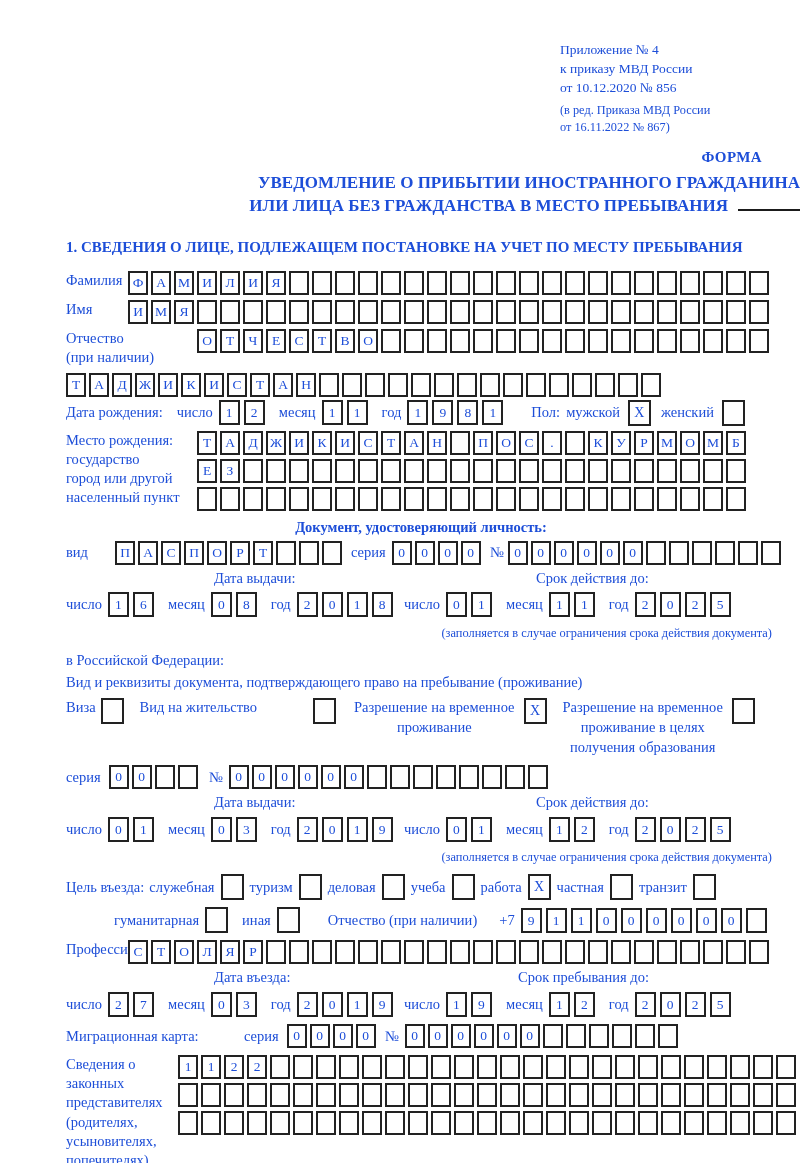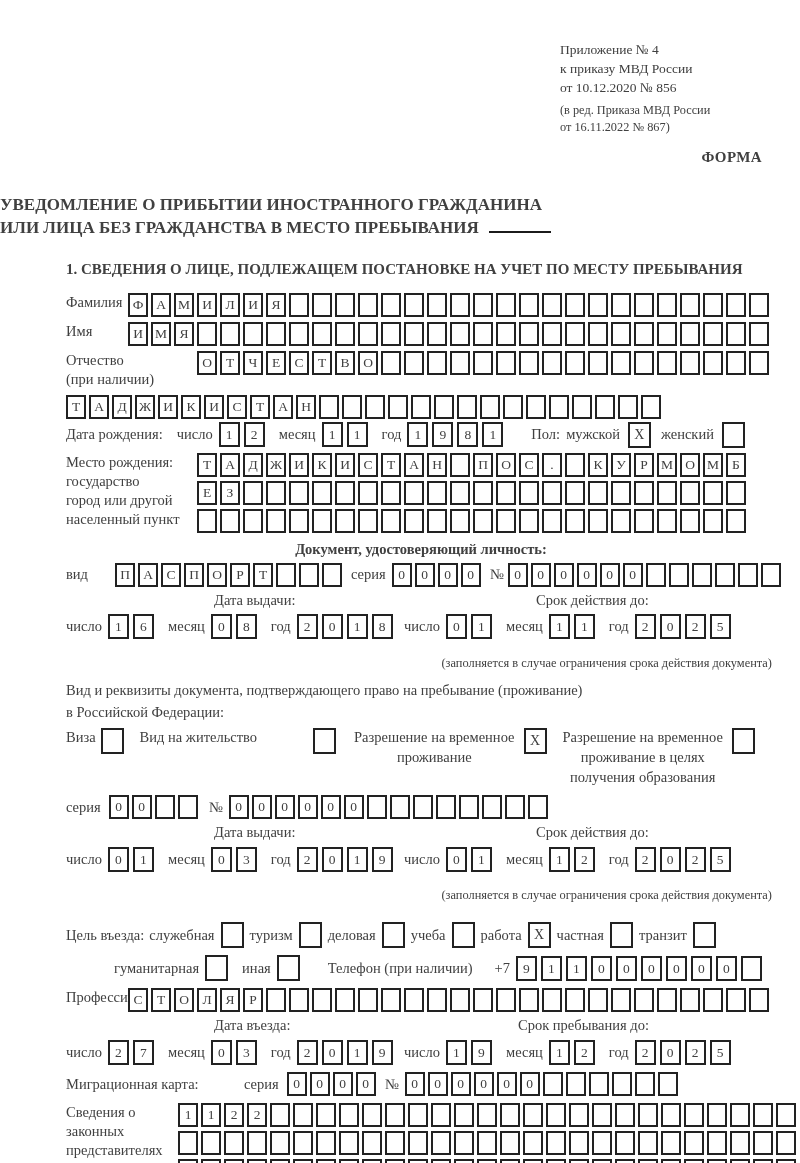--- a/index.html
+++ b/index.html
@@ -1,21 +1,21 @@
 <!DOCTYPE html>
 <html><head>
 <meta charset="utf-8">
 <style>
   html,body{margin:0;padding:0;background:#e8e8e8;}
-  .page{width:800px;height:1163px;background:#ffffff;color:#404040;
+  .page{width:800px;height:1163px;background:#ffffff;color:#1d4ed8;
         font-family:"Liberation Serif", serif;position:relative;overflow:hidden;margin:0 auto;}
   .annex{margin:40px 0 0 560px;font-size:13.5px;line-height:1.42;}
   .edition{margin:5px 0 0 560px;font-size:12.3px;line-height:1.38;}
   .forma{text-align:right;padding-right:38px;font-weight:bold;font-size:15px;margin-top:13px;letter-spacing:.4px;}
-  .title{text-align:left;font-weight:bold;font-size:17px;line-height:1.32;margin-top:28px;}
+  .title{text-align:right;font-weight:bold;font-size:17px;line-height:1.32;margin-top:6px;}
   .uline{display:inline-block;width:62px;border-bottom:2px solid #1b1b1b;height:2px;margin-left:10px;}
   .sect{font-weight:bold;font-size:15px;margin:22px 24px 0 66px;}
   .wrap{padding:10px 24px 0 66px;font-size:14.5px;}
   .frow{display:flex;align-items:flex-start;margin-top:5px;}
   .lblcol{flex-shrink:0;line-height:1.32;}
   .w62{width:62px;}.w131{width:131px;}.w110{width:110px;}.w49{width:49px;}.w112{width:112px;}
   .boxes{display:flex;flex-shrink:0;}
   .bx{width:16px;height:20px;border:2px solid #222;margin-right:3px;font-size:13.5px;line-height:20px;
       text-align:center;flex-shrink:0;background:#fff;}
   .stack .boxes{margin-bottom:4px;}
@@ -24,27 +24,27 @@
   .dochead{text-align:center;font-weight:bold;font-size:14.5px;margin-top:4px;}
   .dhead{position:relative;height:19px;margin-top:5px;}
   .dhead .h1{position:absolute;left:148px;}
   .dhead .h2{position:absolute;left:470px;}
   .drow{position:relative;height:26px;margin-top:3px;display:flex;align-items:center;}
   .dgrp{display:flex;align-items:center;}
   .dgrp .dl{margin-right:6px;}
   .dgrp .boxes{margin-right:10px;}
   .dgrp .bx{width:17px;height:21px;line-height:21px;margin-right:4px;}
   .dgrp2{position:absolute;left:338px;}
-  .note{text-align:right;font-size:12.4px;margin-top:16px;padding-right:4px;}
+  .note{text-align:right;font-size:12.4px;margin-top:8px;padding-right:4px;}
   .intro{margin-top:8px;line-height:1.55;}
   .optrow{display:flex;align-items:flex-start;margin-top:5px;}
   .opt{display:flex;align-items:flex-start;}
   .optlines{text-align:center;line-height:1.35;}
   .opt .cb{margin-left:9px;}
-  .purpose{display:flex;align-items:center;margin-top:19px;white-space:nowrap;}
+  .purpose{display:flex;align-items:center;margin-top:9px;white-space:nowrap;}
   .purpose .cb{margin:0 6px 0 6px;}
   .gender{display:flex;align-items:center;margin-left:14px;}
   .gender .cb{margin:0 10px 0 8px;}
   .repright{display:flex;flex-direction:column;}
   .mt8{margin-top:8px;}
 </style>
 </head>
 <body>
 
 <div class="page">
@@ -401,22 +401,22 @@
             <span class="bx f">2</span>
             <span class="bx f">0</span>
             <span class="bx f">2</span>
             <span class="bx f">5</span>
           </span>
       </div>
     </div>
     <div class="note">(заполняется в случае ограничения срока действия документа)</div>
 
     <div class="intro">
+      <div>в Российской Федерации:</div>
       <div>Вид и реквизиты документа, подтверждающего право на пребывание (проживание)</div>
-      <div>в Российской Федерации:</div>
     </div>
 
     <div class="optrow">
       <div class="opt">
         <span class="optlines">Виза</span>
         <span class="cb" style="margin-left:5px;"></span>
       </div>
       <div class="opt" style="margin-left:16px;gap:40px;">
         <span class="optlines">Вид на жительство</span>
         <span class="cb" style="margin-left:16px;"></span>
@@ -527,21 +527,21 @@
       <span class="cb"></span>
       <span>транзит</span>
       <span class="cb"></span>
     </div>
 
     <div class="purpose" style="margin-top:7px;">
       <span style="margin-left:48px;">гуманитарная</span>
       <span class="cb"></span>
       <span style="margin-left:8px;">иная</span>
       <span class="cb"></span>
-      <span style="margin-left:22px;">Телефон (при наличии)</span>
+      <span style="margin-left:22px;">Отчество (при наличии)</span>
       <span style="margin-left:22px;margin-right:6px;">+7</span>
       <span class="boxes dgrp">
           <span class="bx f">9</span>
           <span class="bx f">1</span>
           <span class="bx f">1</span>
           <span class="bx f">0</span>
           <span class="bx f">0</span>
           <span class="bx f">0</span>
           <span class="bx f">0</span>
           <span class="bx f">0</span>

